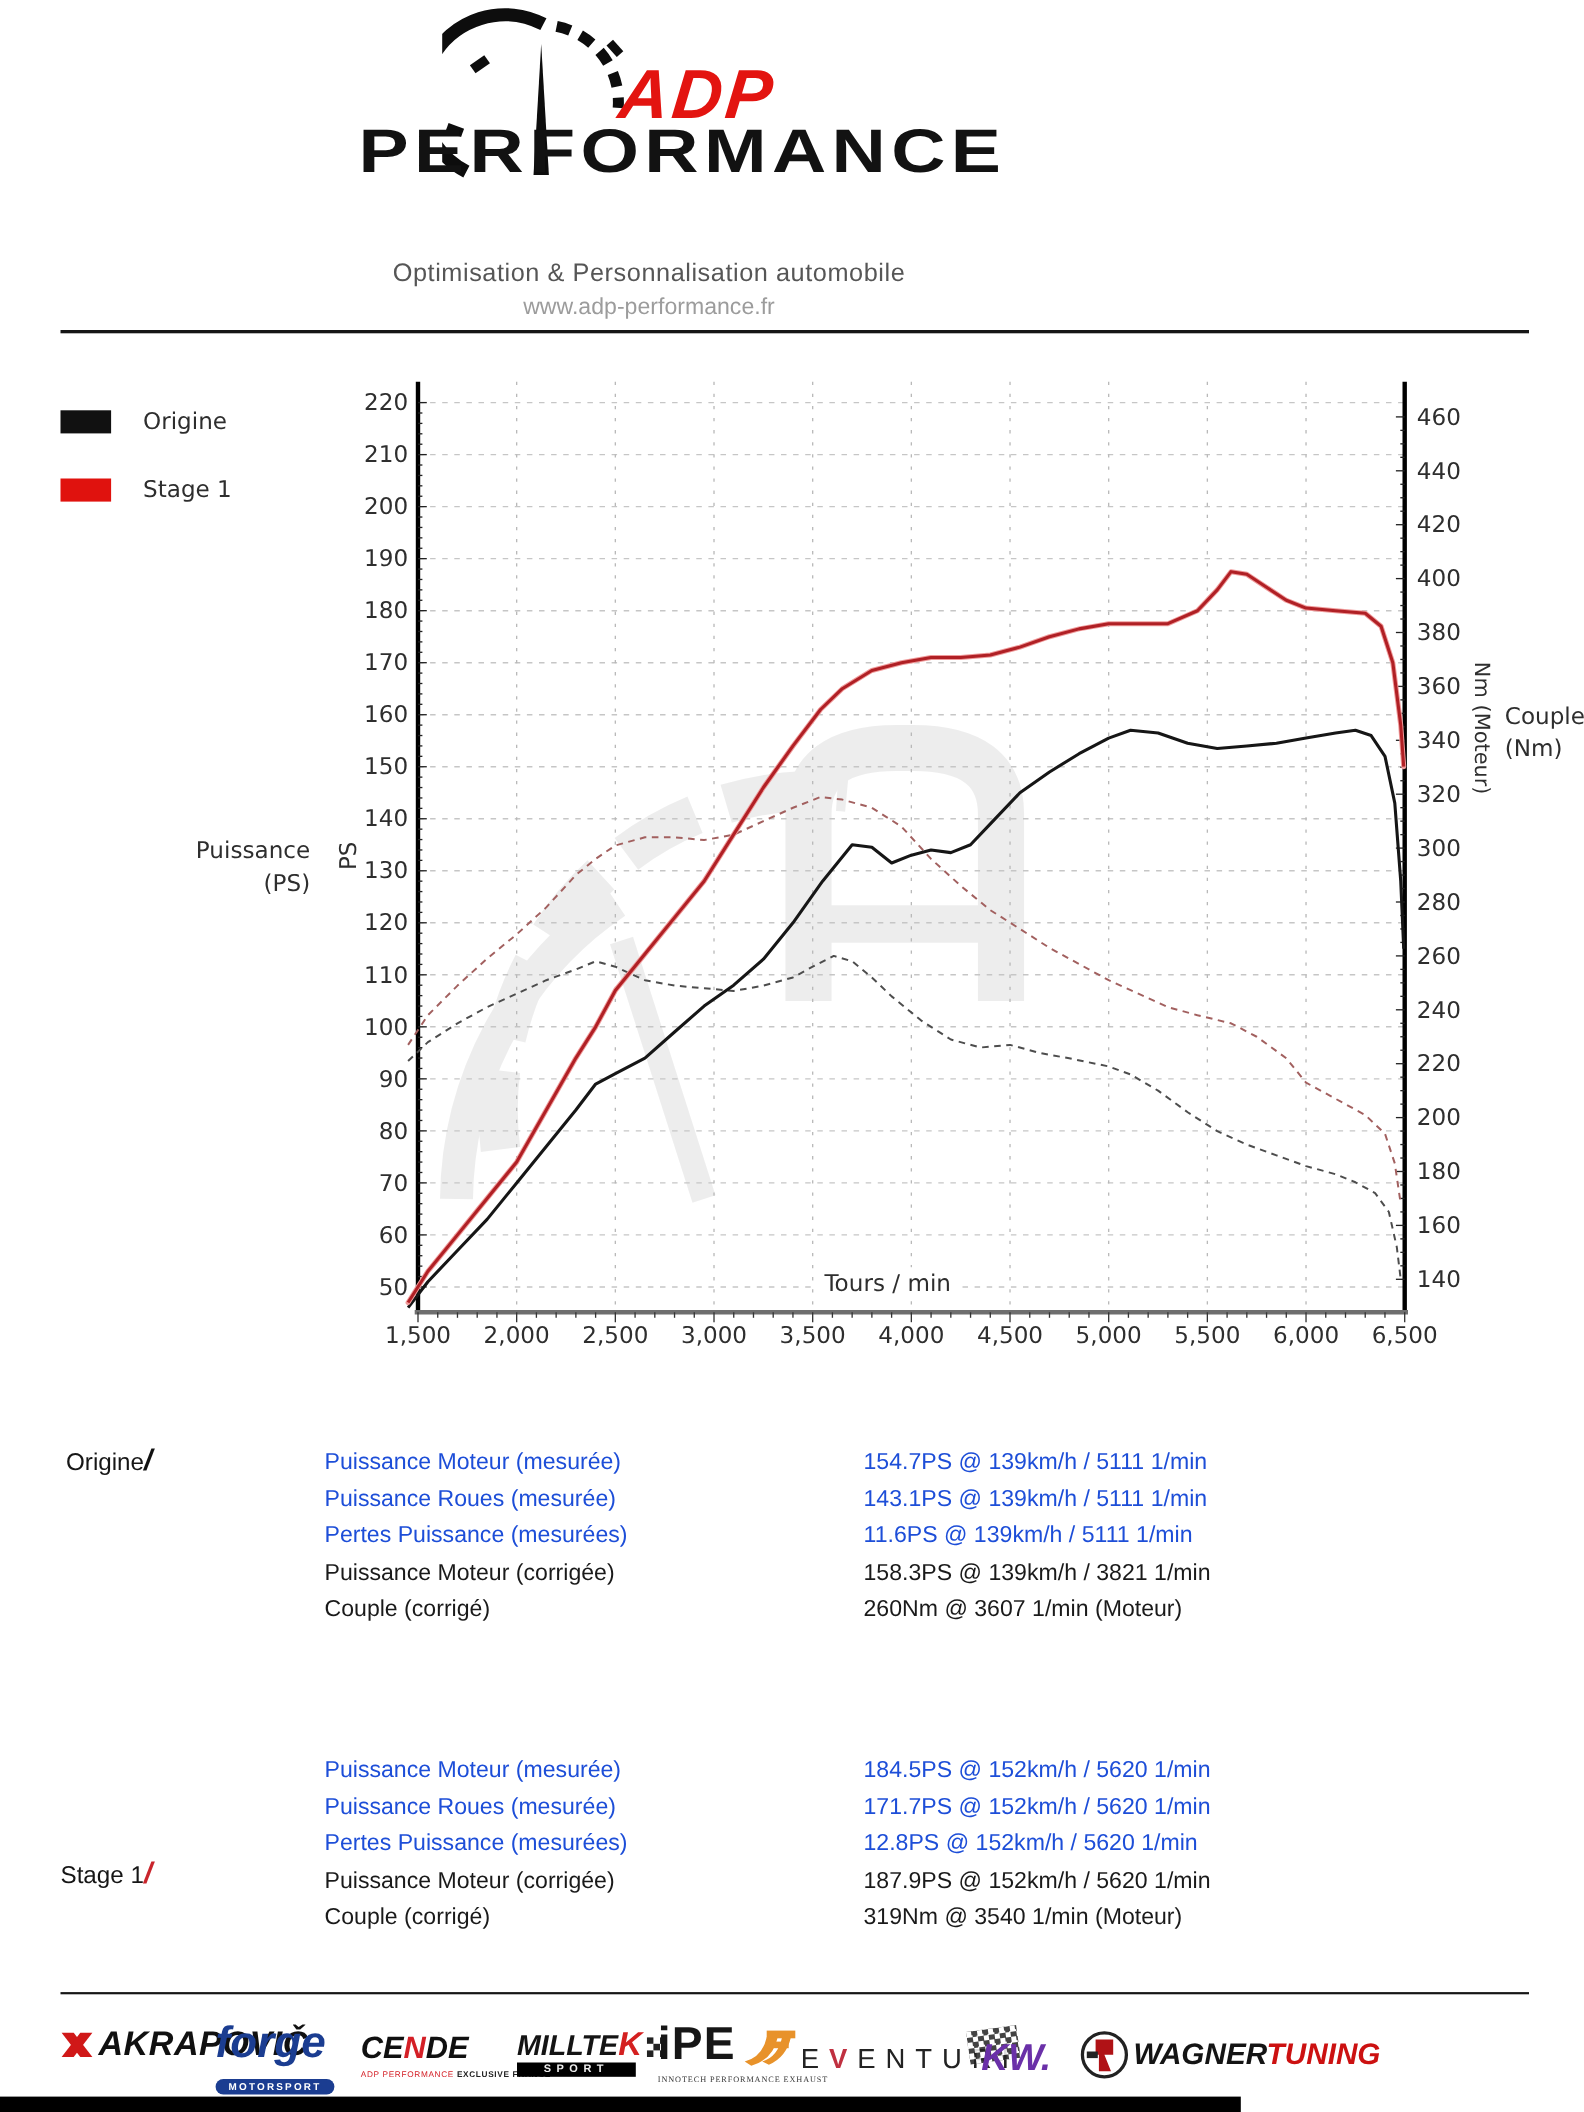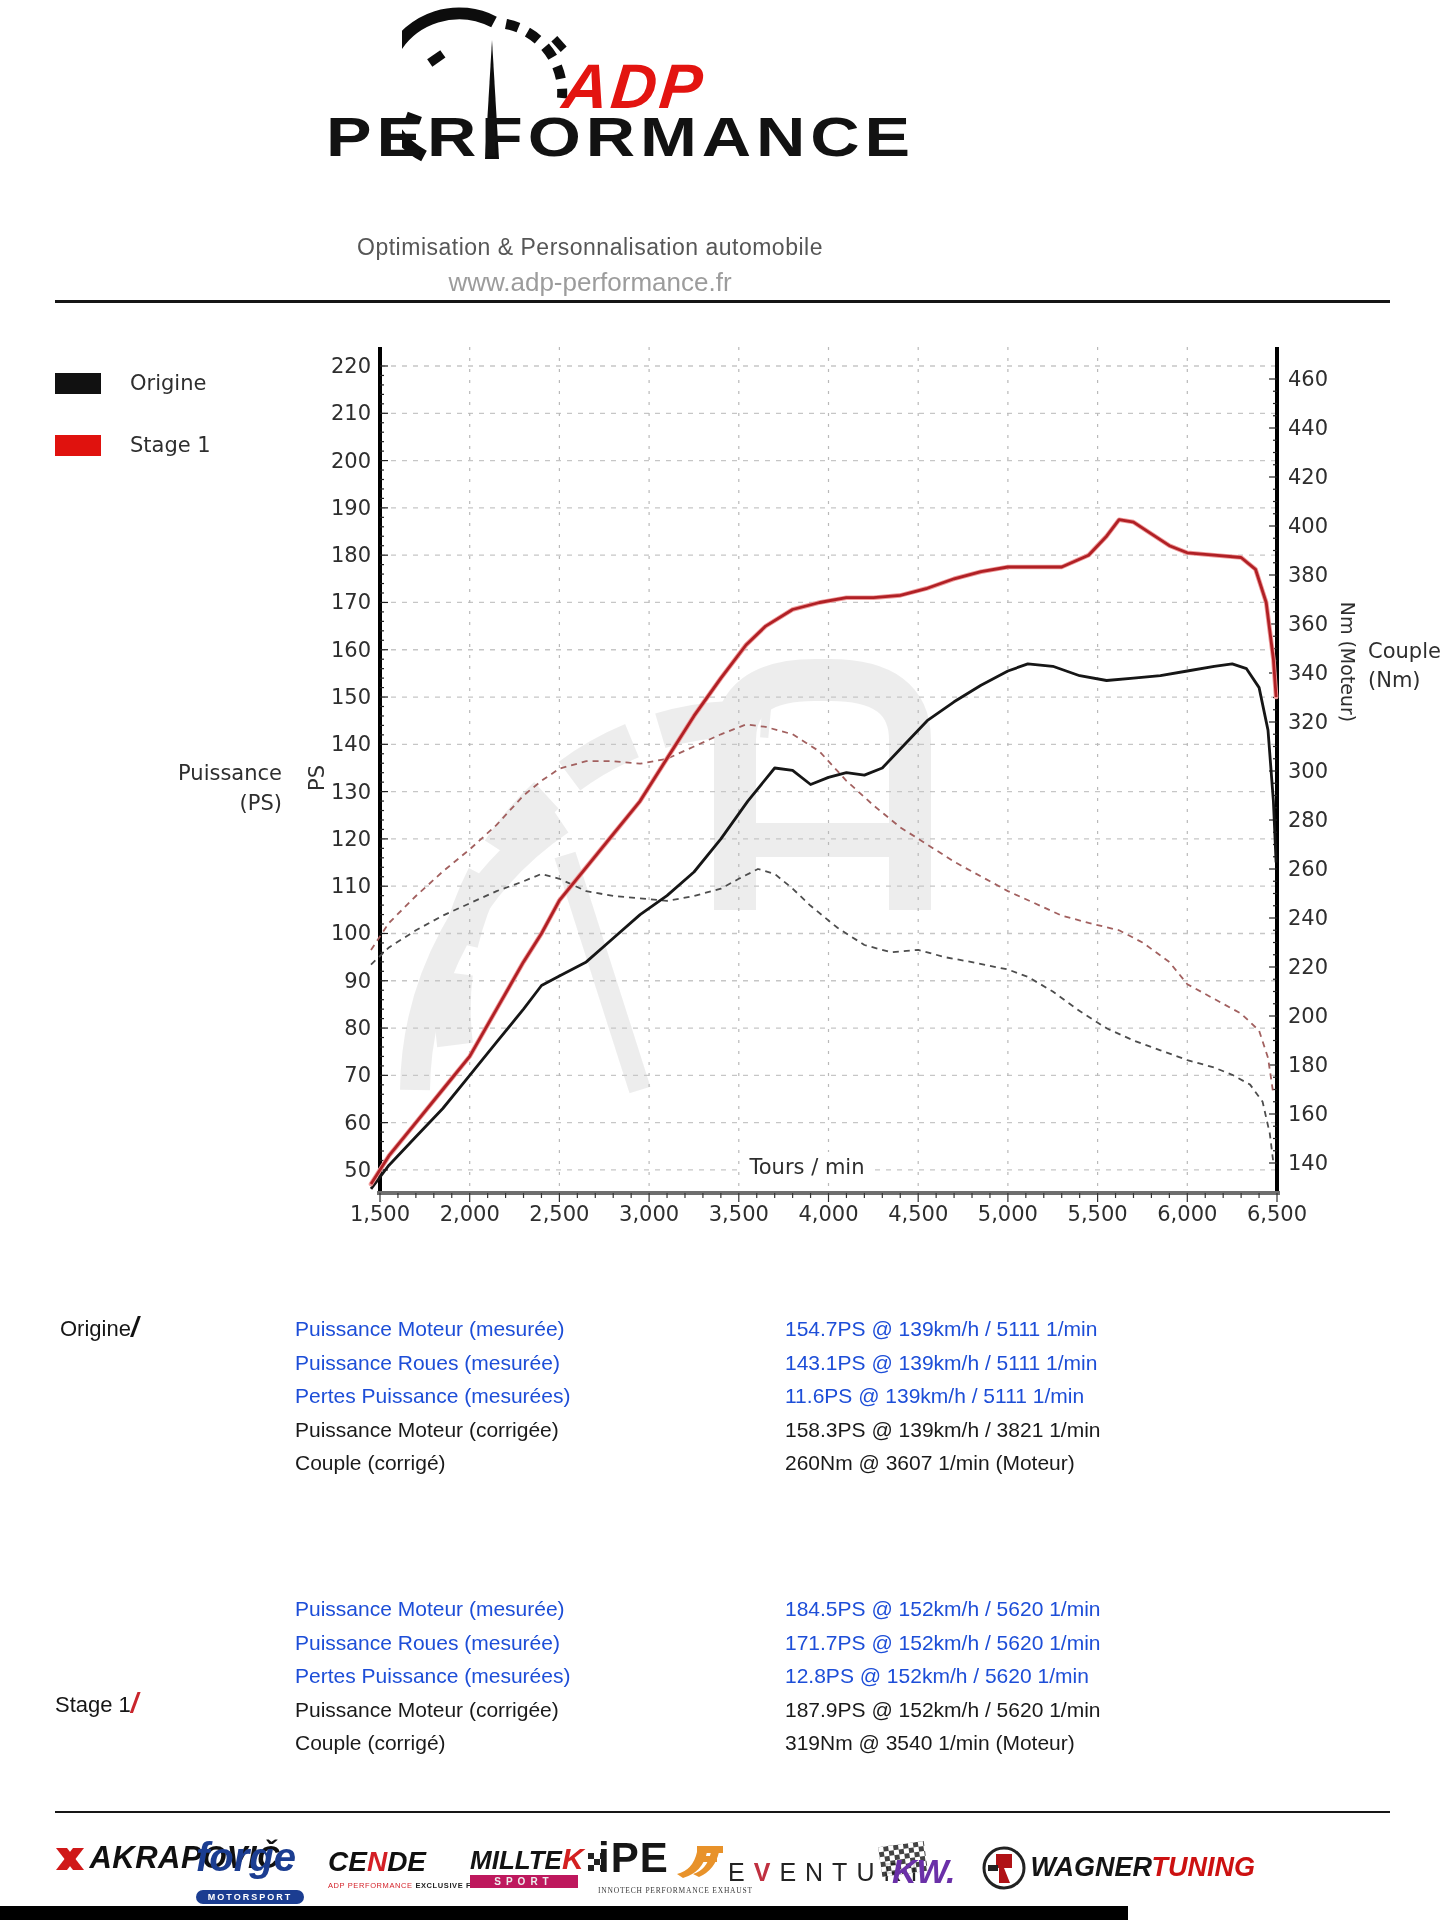--- a/index.html
+++ b/index.html
@@ -3,21 +3,21 @@
 <meta charset="utf-8">
 <style>
   html,body{margin:0;padding:0;background:#ffffff;}
   body{width:1440px;height:1920px;position:relative;font-family:"Liberation Sans",sans-serif;color:#1c1c1c;overflow:hidden;}
   .abs{position:absolute;}
   
   .brand-adp{left:563px;top:50px;font-size:63px;font-weight:900;font-style:italic;color:#e31410;letter-spacing:3px;transform:skewX(-6deg);}
   .brand-perf{left:326px;top:104px;font-size:56px;font-weight:900;color:#121212;letter-spacing:4px;transform:scaleX(1.22);transform-origin:left top;white-space:nowrap;}
   .tagline-wrap{left:290px;top:234px;width:600px;text-align:center;}
   .tagline{font-size:23px;color:#565656;letter-spacing:0.5px;}
-  .website{font-size:26px;color:#9c9c9c;margin-top:6px;text-align:center;}
+  .website{font-size:21px;color:#9c9c9c;margin-top:6px;text-align:center;}
   .rule{background:#161616;}
   
   svg text{font-family:"DejaVu Sans","Liberation Sans",sans-serif;fill:#2e2e2e;}
   
   .res-title{font-size:22px;color:#161616;white-space:nowrap;}
   .res-title .slash{font-weight:bold;font-style:italic;font-size:27px;}
   .slash-black{color:#111;}
   .slash-red{color:#c9252c;}
   .res-rows .res-row{height:33.5px;line-height:33.5px;font-size:21px;white-space:nowrap;}
   .res-row .lbl{display:inline-block;margin-left:295px;width:460px;}
@@ -28,21 +28,21 @@
   .flogo{top:0;height:70px;}
   .ak-text{font-size:31px;font-weight:800;font-style:italic;letter-spacing:0.5px;color:#101010;}
   .forge-text{font-size:40px;font-weight:800;font-style:italic;color:#1b3d91;line-height:30px;}
   .forge-badge{display:block;background:#1b3d91;color:#fff;font-size:9px;font-weight:700;letter-spacing:2px;text-align:center;border-radius:7px;width:108px;padding:2px 0;margin-top:15px;}
   .cende-text{font-size:28px;font-weight:800;font-style:italic;line-height:32px;color:#101010;white-space:nowrap;}
   .cende-n{color:#d41f26;}
   .cende-sub{font-size:7.5px;letter-spacing:0.6px;color:#d41f26;margin-top:3px;white-space:nowrap;}
   .cende-sub b{color:#222;}
   .mt-text{font-size:26px;font-weight:900;font-style:italic;color:#141414;line-height:22px;}
   .mt-k{color:#d42020;font-size:30px;}
-  .mt-badge{display:block;background:#be185d;color:#eee;font-size:10px;font-weight:700;letter-spacing:5px;text-align:center;width:108px;padding:1px 0;margin-top:2px;}
+  .mt-badge{display:block;background:#000000;color:#eee;font-size:10px;font-weight:700;letter-spacing:5px;text-align:center;width:108px;padding:1px 0;margin-top:2px;}
   .ipe-text{font-size:42px;font-weight:800;color:#161616;line-height:34px;letter-spacing:1px;}
   .ipe-sub{font-size:7.5px;letter-spacing:0.8px;color:#3a3a3a;margin-top:6px;white-space:nowrap;font-family:Liberation Serif, serif;}
   .ev-text{font-size:25px;font-weight:500;letter-spacing:9px;color:#232323;white-space:nowrap;}
   .ev-v{color:#c03040;font-weight:700;}
   .kw-text{font-size:34px;font-weight:900;font-style:italic;color:#6a30a8;}
   .kw-flag{position:absolute;left:-12px;top:-8px;width:46px;height:30px;opacity:.85;
     background:repeating-conic-gradient(#222 0 25%,#fff 0 50%);background-size:10px 10px;transform:rotate(-8deg);}
   .wg-text{font-size:27px;font-weight:900;font-style:italic;color:#141414;white-space:nowrap;}
   .wg-red{color:#cc1111;}
   .bottom-bar{background:#000;}

